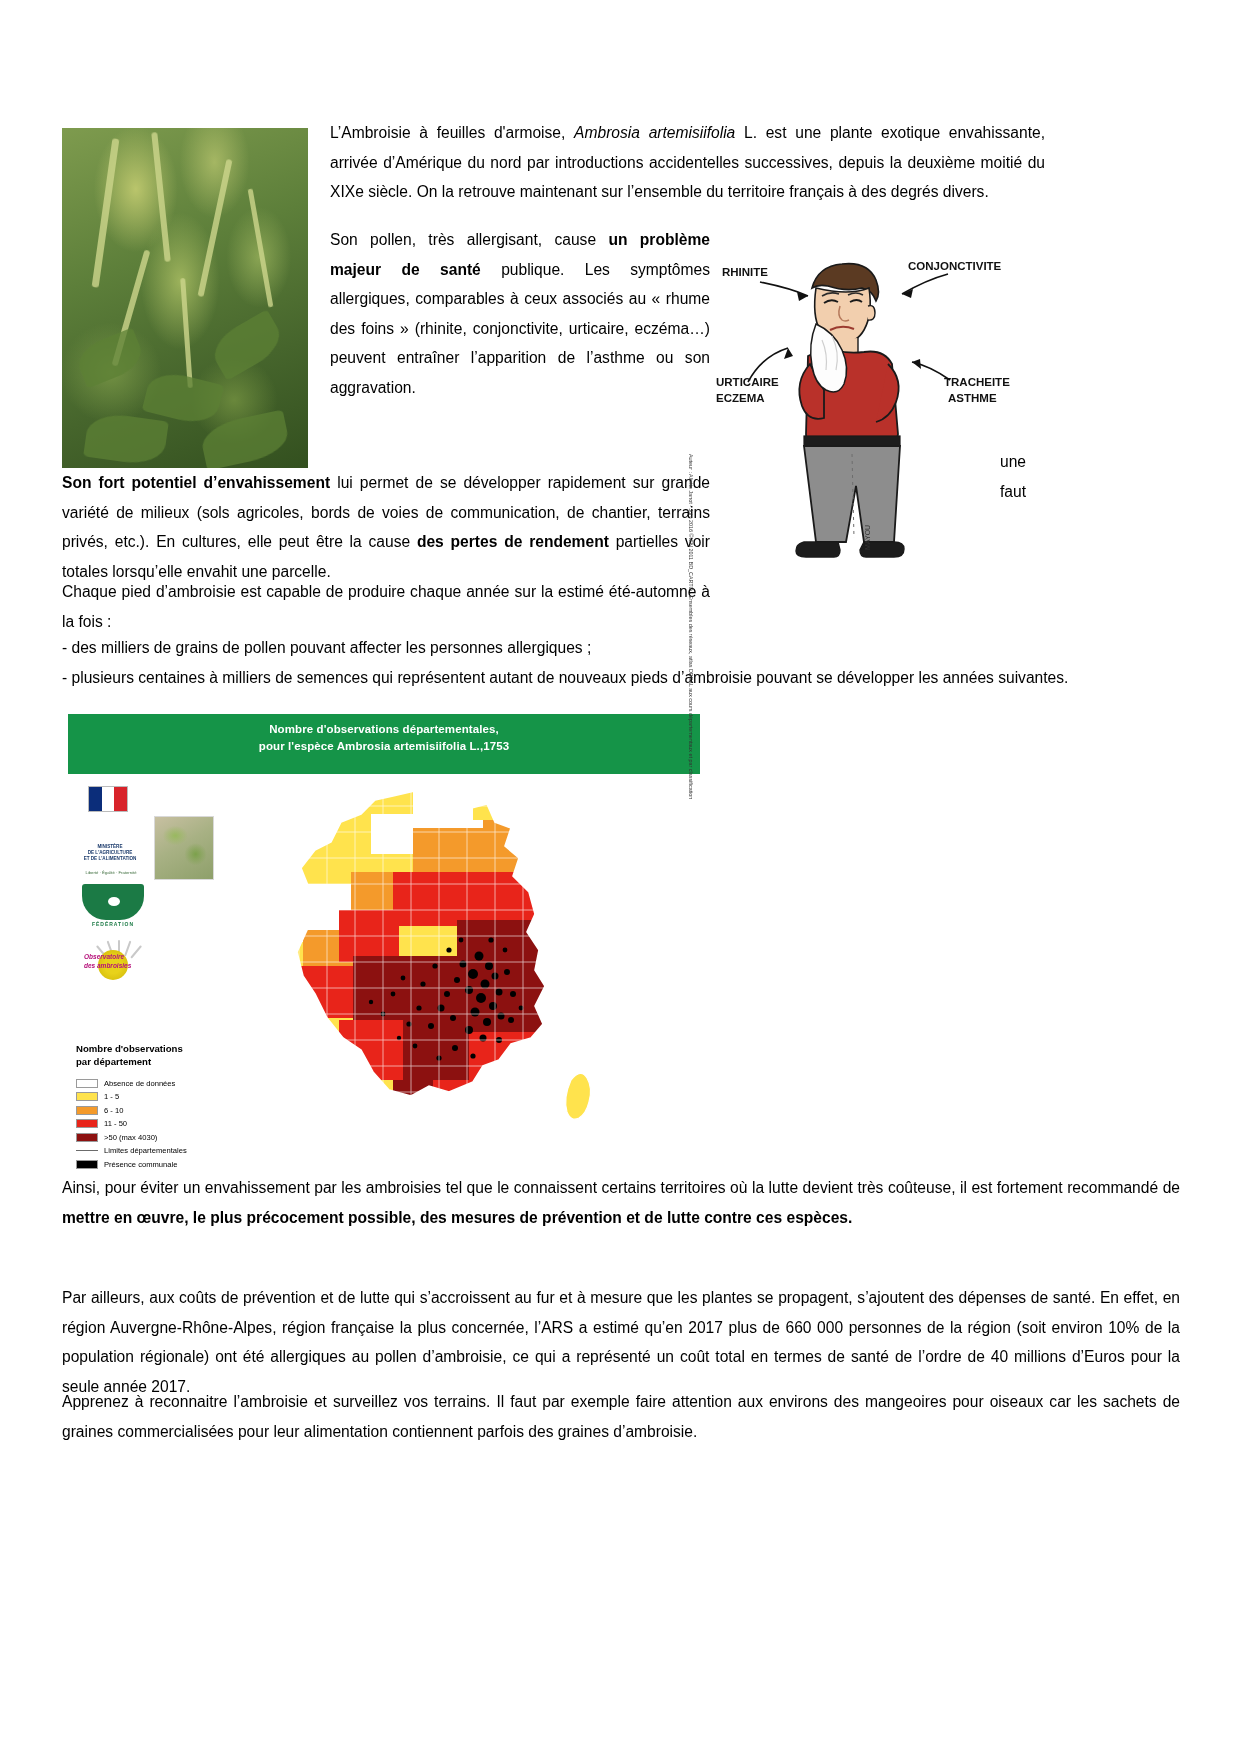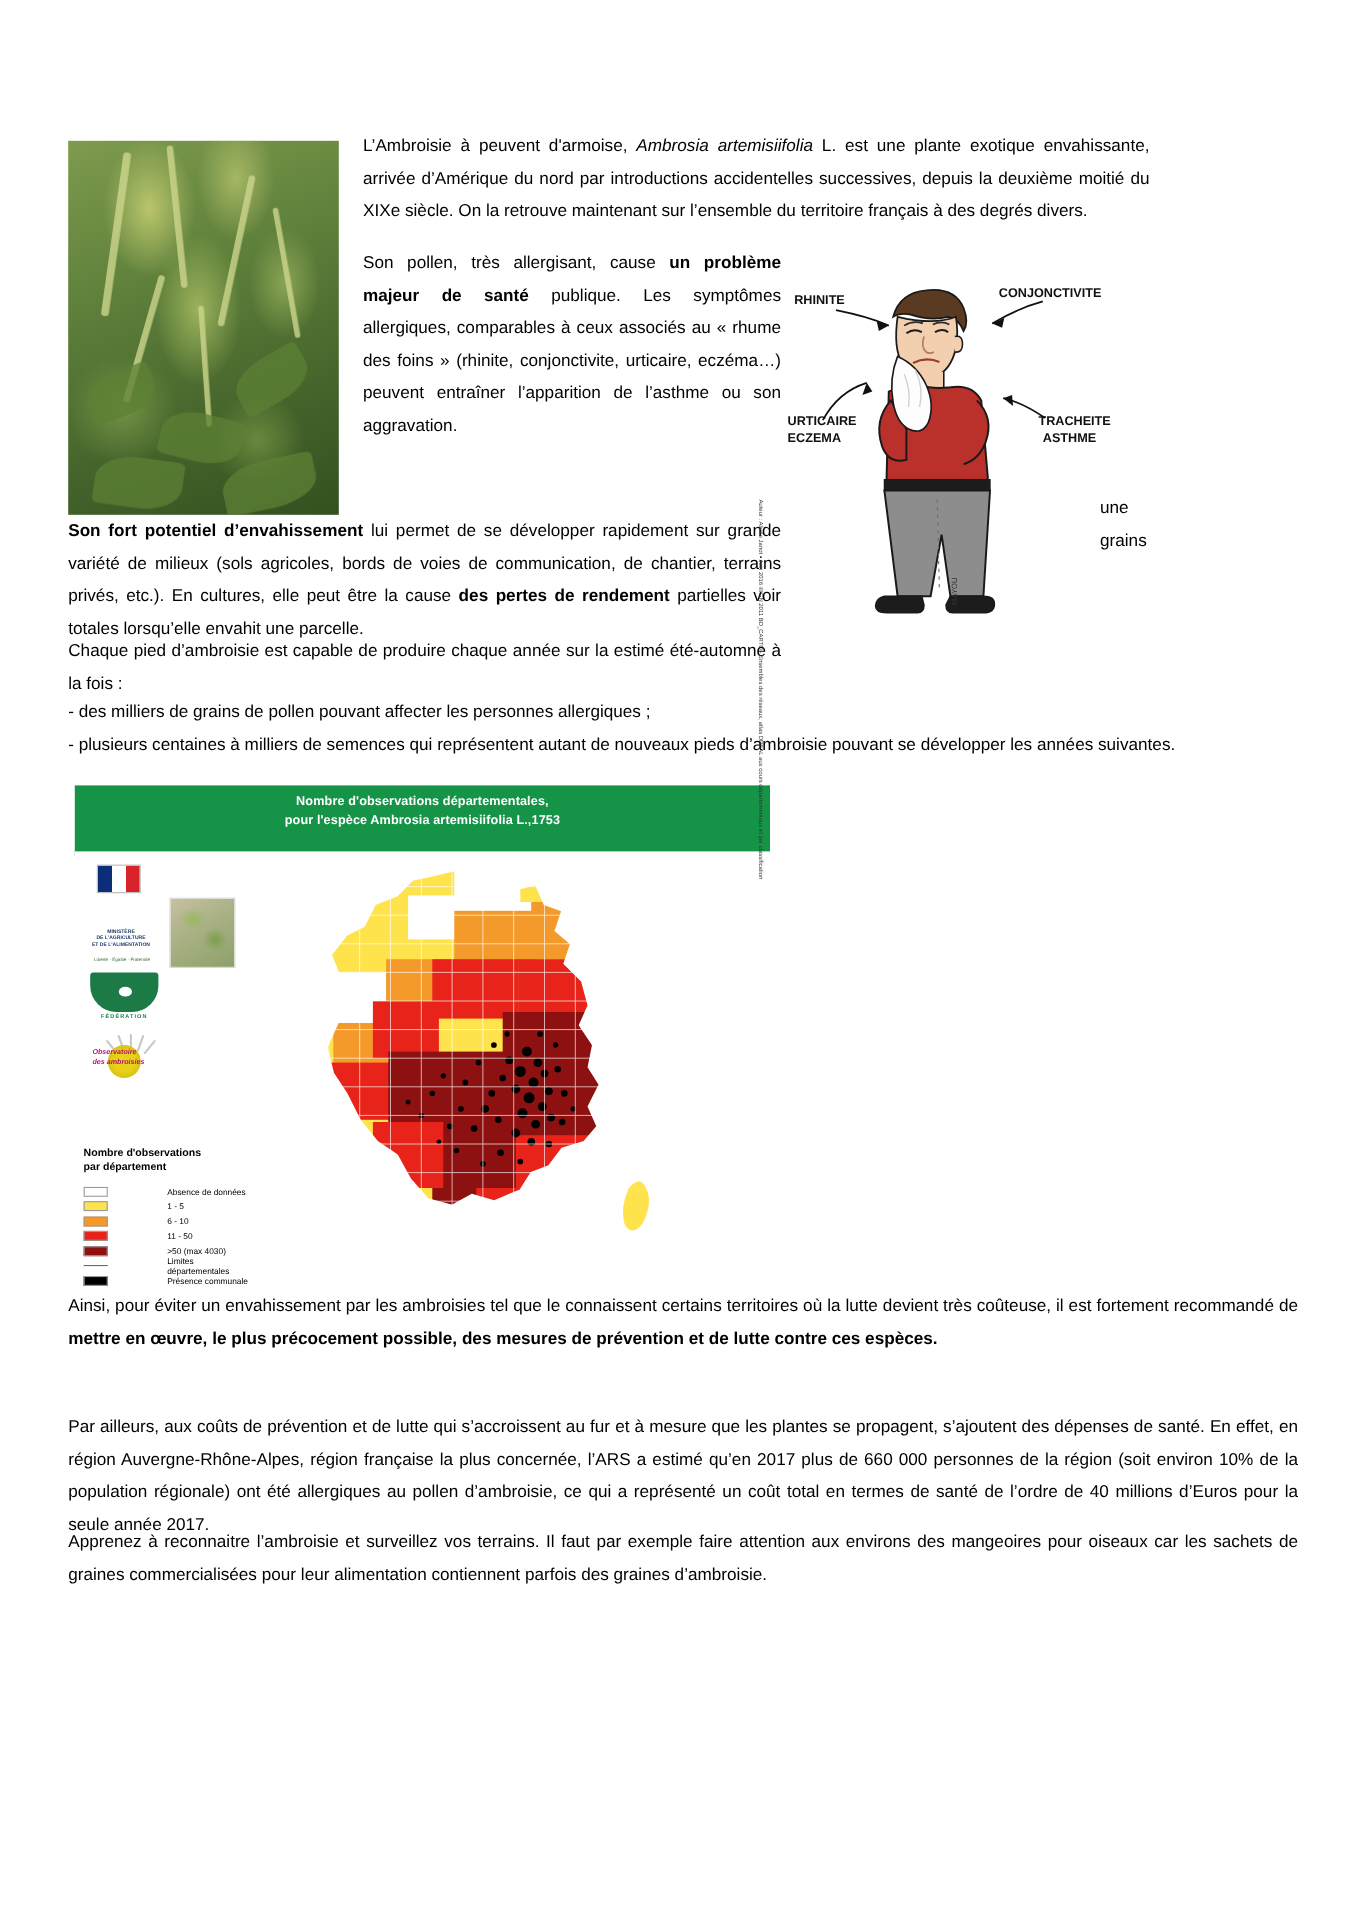--- a/index.html
+++ b/index.html
@@ -188,21 +188,21 @@
   }
 
   
   .legend {
     position: absolute; left: 8px; top: 268px; width: 150px;
   }
   .legend-title {
     font-size: 9.6px; font-weight: bold; line-height: 13px; margin-bottom: 9px;
   }
   .legend-row {
-    display: flex; align-items: center; height: 12.5px; margin-bottom: 1px; gap: 48px;
+    display: flex; align-items: center; height: 12.5px; margin-bottom: 1px;
   }
   .swatch {
     width: 22px; height: 9px; margin-right: 6px; flex: 0 0 22px;
     border: 0.5px solid #9a9a9a;
   }
   .swatch.line { height: 0; border: 0; border-top: 1px solid #6b6b6b; }
   .legend-label { font-size: 7.6px; line-height: 9px; color: #000; }
 
   
   .france-wrap {
@@ -235,28 +235,28 @@
     <div class="stem" style="left:196px;top:60px;width:5px;height:120px;transform:rotate(-10deg);"></div>
     <div class="stem" style="left:66px;top:120px;width:6px;height:120px;transform:rotate(16deg);"></div>
     <div class="stem" style="left:122px;top:150px;width:5px;height:110px;transform:rotate(-4deg);"></div>
     <div class="leaf" style="left:16px;top:210px;width:64px;height:40px;transform:rotate(-22deg);"></div>
     <div class="leaf" style="left:84px;top:248px;width:74px;height:44px;transform:rotate(14deg);"></div>
     <div class="leaf" style="left:150px;top:196px;width:70px;height:42px;transform:rotate(-30deg);"></div>
     <div class="leaf" style="left:24px;top:288px;width:80px;height:46px;transform:rotate(8deg);"></div>
     <div class="leaf" style="left:140px;top:290px;width:86px;height:44px;transform:rotate(-12deg);"></div>
   </div>
 
-  <div class="para" id="p-intro"><span>L’Ambroisie à peuvent d'armoise, </span><span class="i">Ambrosia artemisiifolia</span><span> L. est une plante exotique envahissante, arrivée d’Amérique du nord par introductions accidentelles successives, depuis la deuxième moitié du XIXe siècle. On la retrouve maintenant sur l’ensemble du territoire français à des degrés divers.</span></div>
+  <div class="para" id="p-intro"><span>L’Ambroisie à feuilles d'armoise, </span><span class="i">Ambrosia artemisiifolia</span><span> L. est une plante exotique envahissante, arrivée d’Amérique du nord par introductions accidentelles successives, depuis la deuxième moitié du XIXe siècle. On la retrouve maintenant sur l’ensemble du territoire français à des degrés divers.</span></div>
 
   <div class="para" id="p-pollen"><span>Son pollen, très allergisant, cause </span><span class="b">un problème majeur de santé</span><span> publique. Les symptômes allergiques, comparables à ceux associés au « rhume des foins » (rhinite, conjonctivite, urticaire, eczéma…) peuvent entraîner l’apparition de l’asthme ou son aggravation.</span></div>
 
   <div class="para" id="p-wrap1"><span class="b">Son fort potentiel d’envahissement</span><span> lui permet de se développer rapidement sur </span><span>grande variété de milieux (sols agricoles, bords de voies de communication, de chantier, terrains privés, etc.). En cultures, elle peut être la cause </span><span class="b">des pertes de rendement</span><span> partielles voir totales lorsqu’elle envahit une parcelle.</span></div>
 
   <div class="para" id="p-right-1">une</div>
-  <div class="para" id="p-right-2">grains</div>
+  <div class="para" id="p-right-2">faut</div>
 
   <div class="illustration">
     <svg width="300" height="330" viewBox="0 0 300 330" xmlns="http://www.w3.org/2000/svg">
 
       <path d="M100 48 q6 -22 30 -24 q26 -3 34 16 q5 13 0 21 q-4 -11 -14 -13 q-16 4 -34 -2 q-10 -2 -16 2 z" fill="#5b3a22" stroke="#1a1a1a" stroke-width="1.6"></path>
 
       <path d="M104 48 q-4 28 4 42 q7 12 20 13 q16 1 24 -13 q9 -16 5 -42 q-20 8 -53 0 z" fill="#f2cfae" stroke="#1a1a1a" stroke-width="1.6"></path>
 
       <path d="M156 66 q7 -2 7 7 q0 8 -7 7" fill="#f2cfae" stroke="#1a1a1a" stroke-width="1.4"></path>
 

